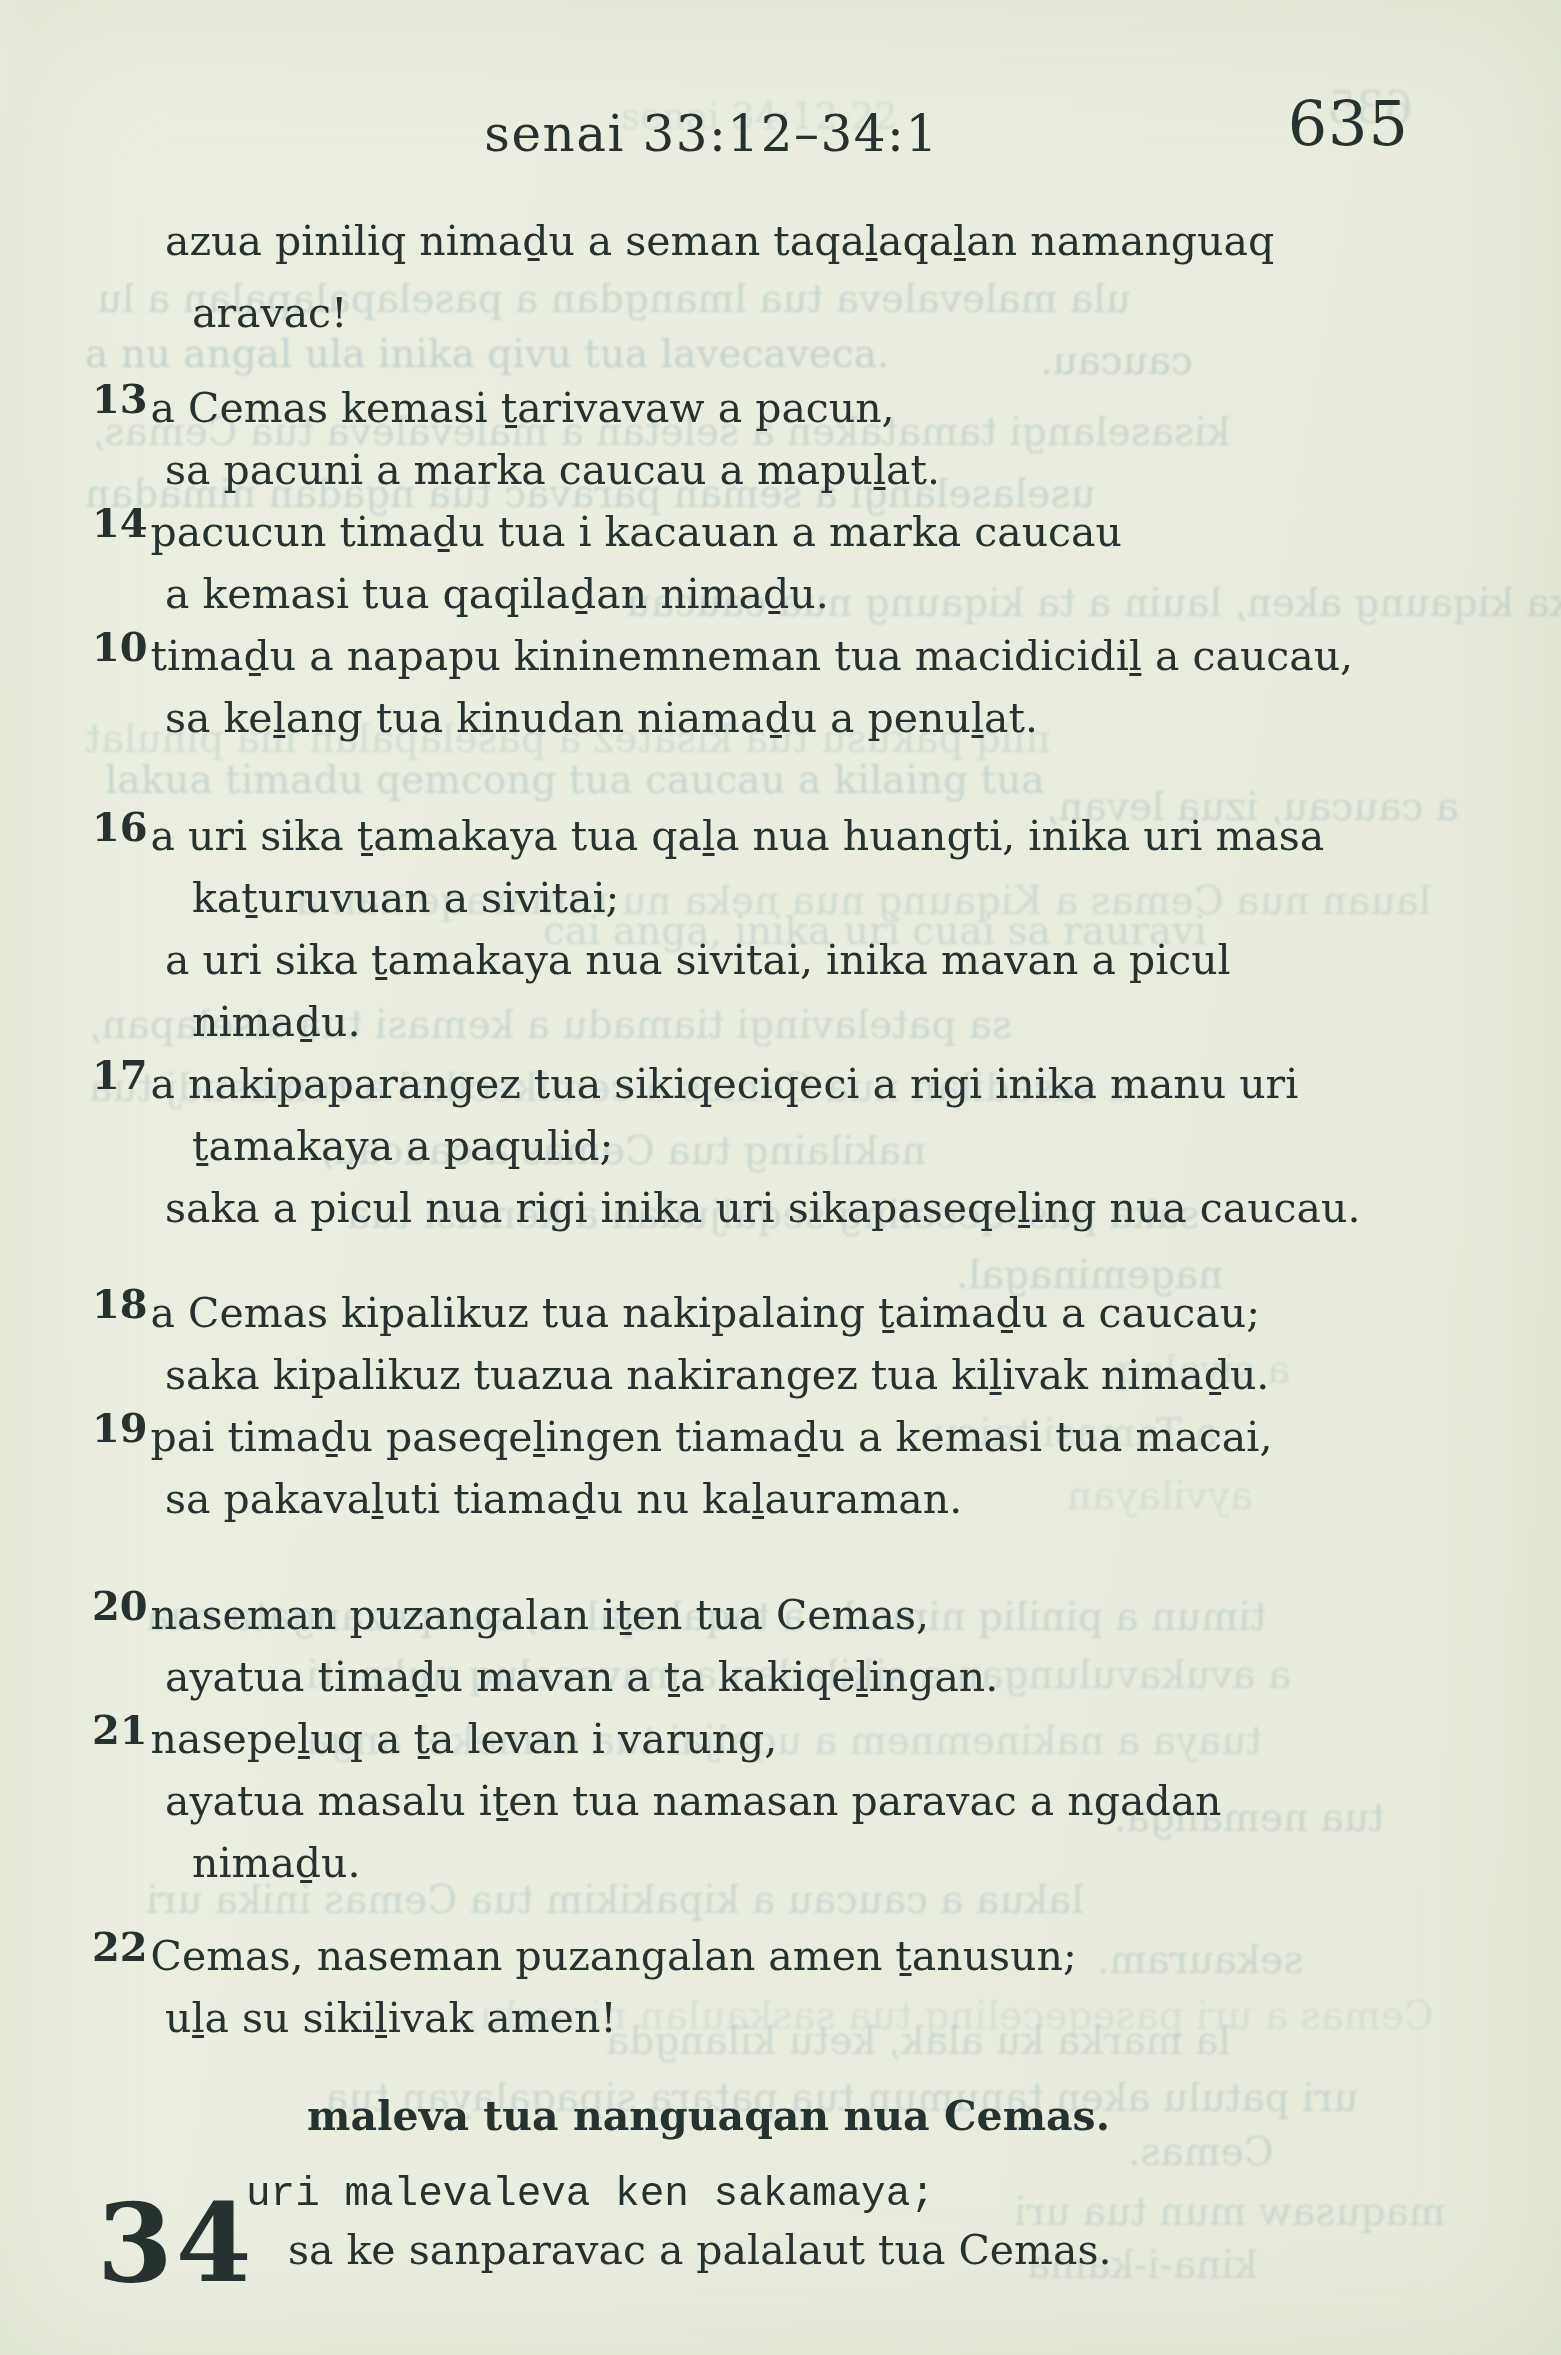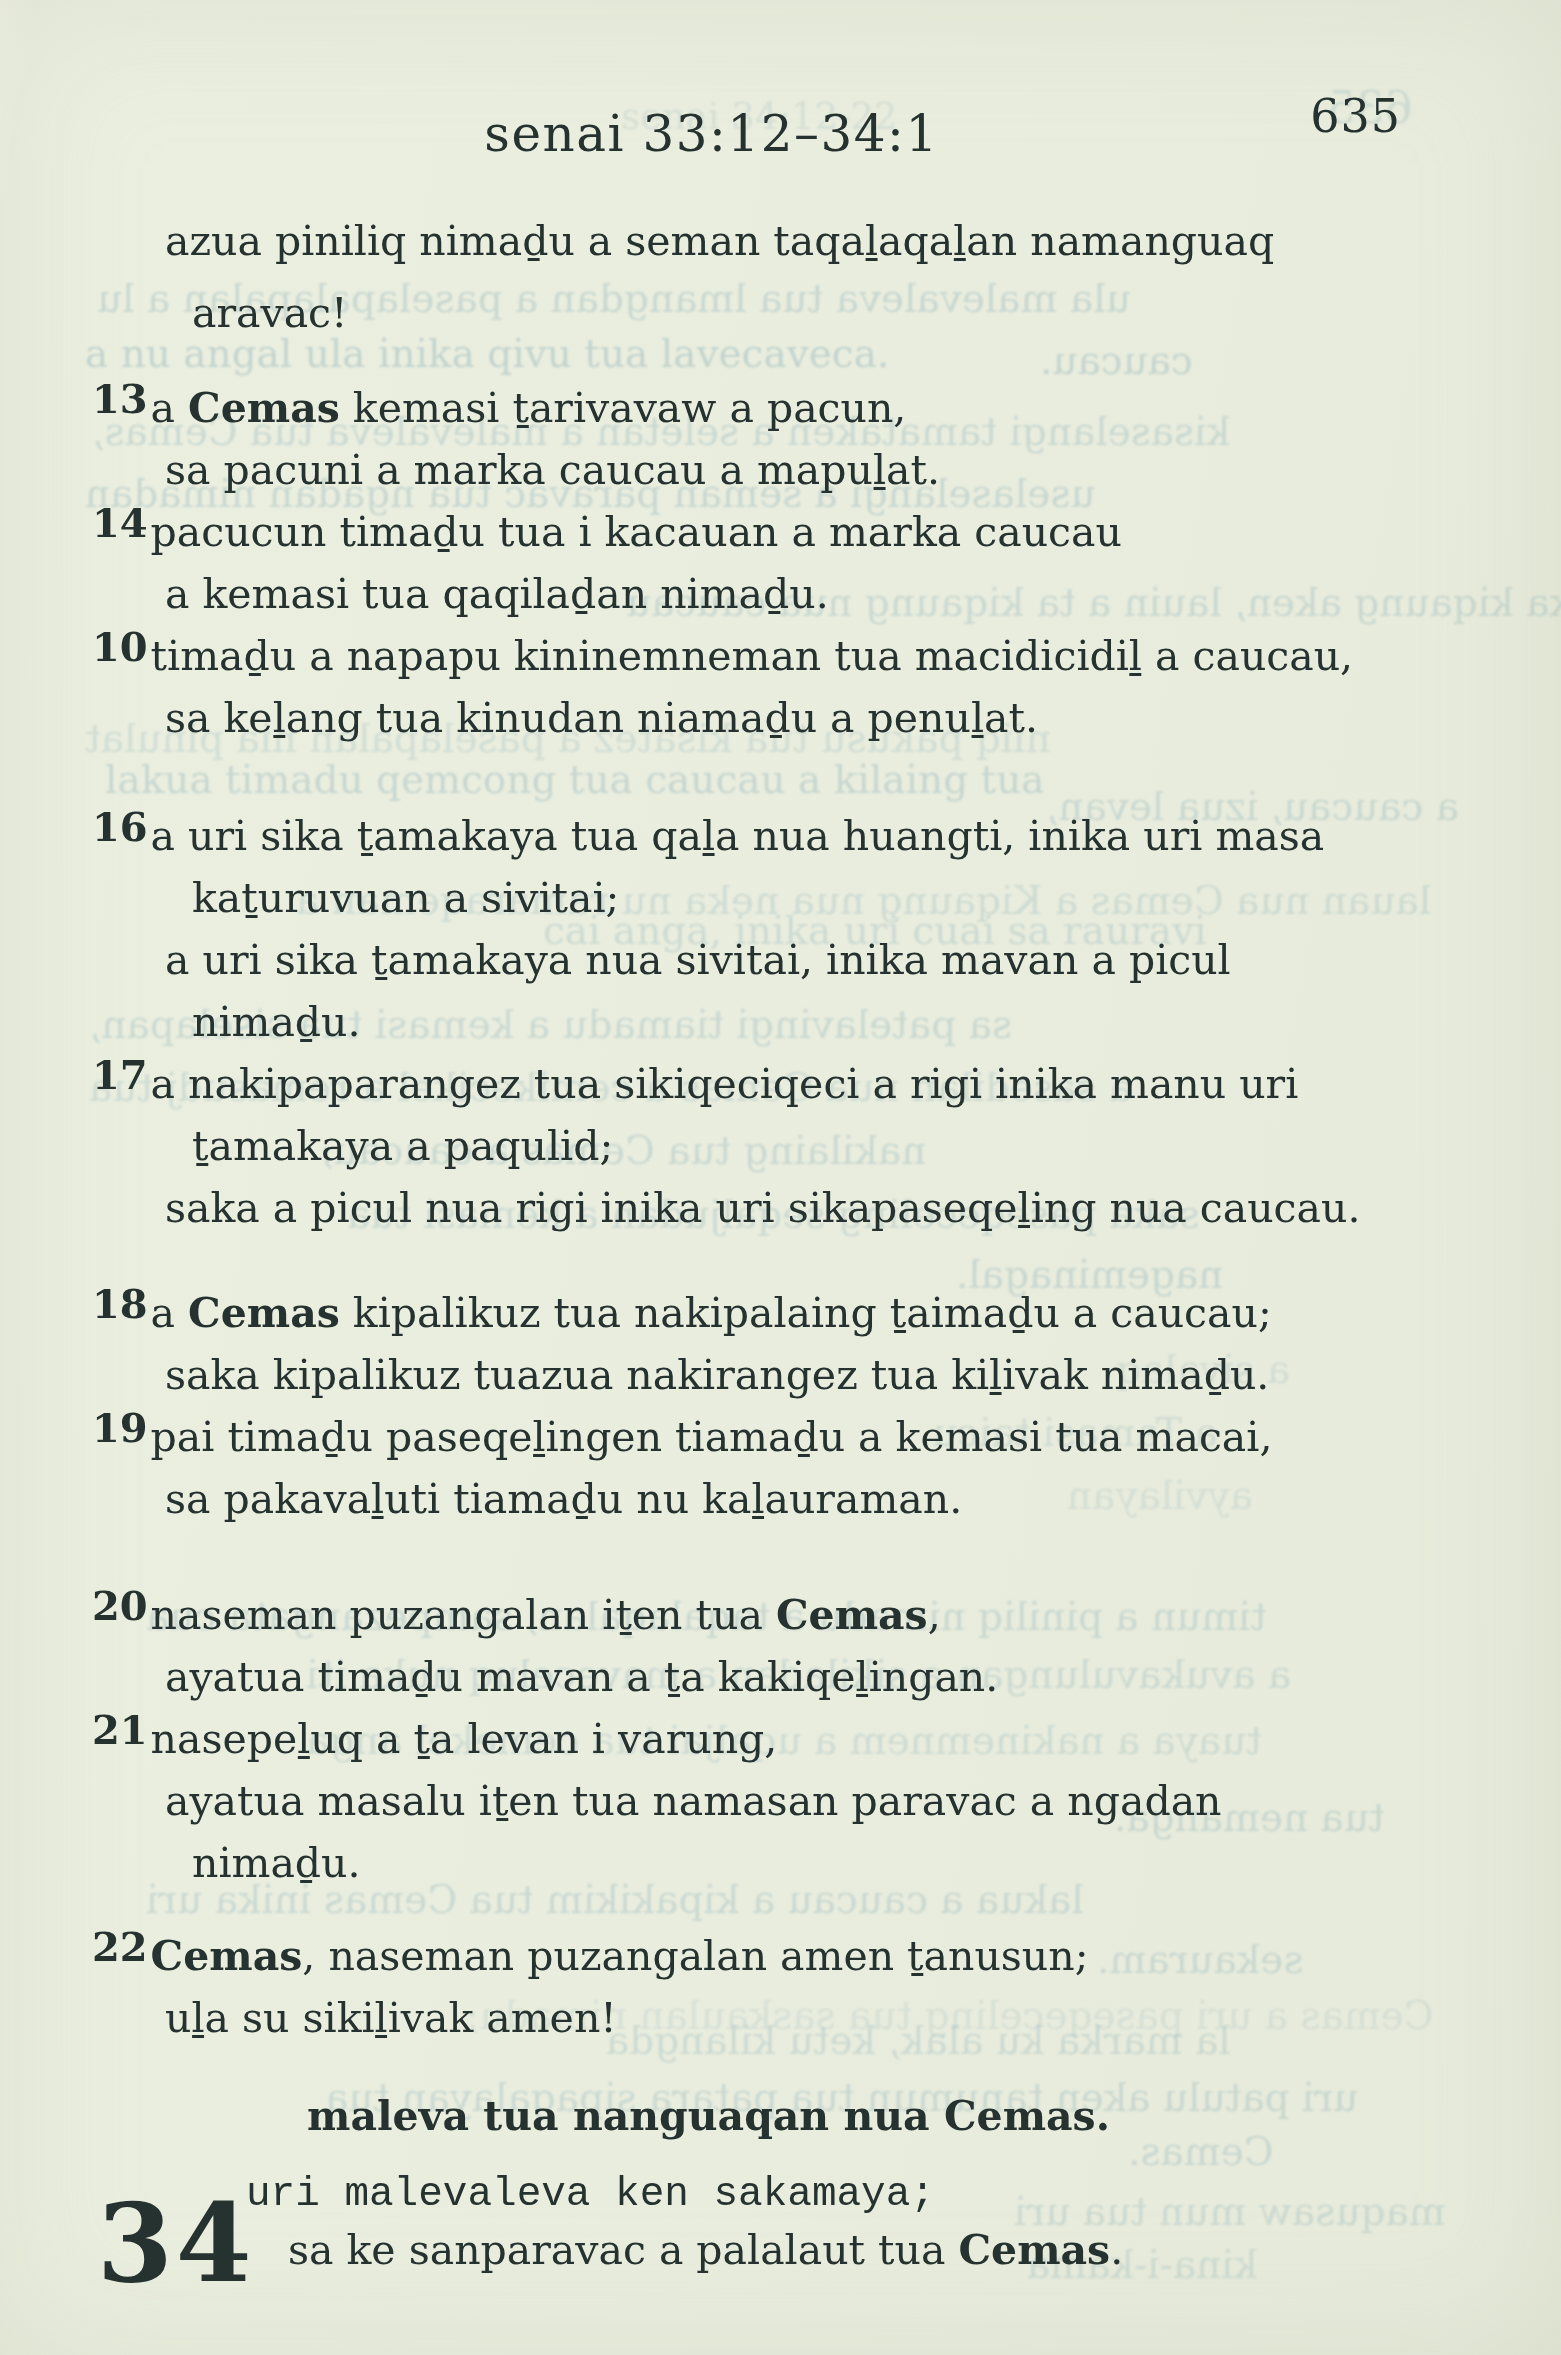--- a/index.html
+++ b/index.html
@@ -14,30 +14,30 @@
     color:var(--ink,#263230);
   }
   
   .running-head{
     position:absolute;top:109px;left:0;width:1561px;
     padding-right:138px;box-sizing:border-box;
     text-align:center;font-size:50px;letter-spacing:1.5px;line-height:1;
     white-space:nowrap;
   }
   .pagenum{
-    position:absolute;top:93px;right:160px;
-    font-size:46px;line-height:1;letter-spacing:1px;
+    position:absolute;top:93px;right:152px;
+    font-size:62px;line-height:1;letter-spacing:1px;
   }
   
   #verse-block{position:absolute;top:210px;left:0;width:1518px;}
   .line{
     height:62px;line-height:62px;font-size:41px;white-space:nowrap;
     padding-left:92px;
   }
-  .line .b{font-weight:bold;margin-top:20px;}
+  .line .b{font-weight:normal;margin-top:20px;}
   .line.cont{padding-left:165px;}
   .line.deep{padding-left:192px;}
   .line.c1{padding-left:246px;}
   .line.c2{padding-left:288px;}
   .line.heading{
     padding-left:0;padding-right:101px;text-align:center;font-weight:bold;
   }
   .vnum{
     font-weight:bold;font-size:40px;display:inline-block;
     transform:translateY(-8.7px);margin-right:2.9px;line-height:1;

